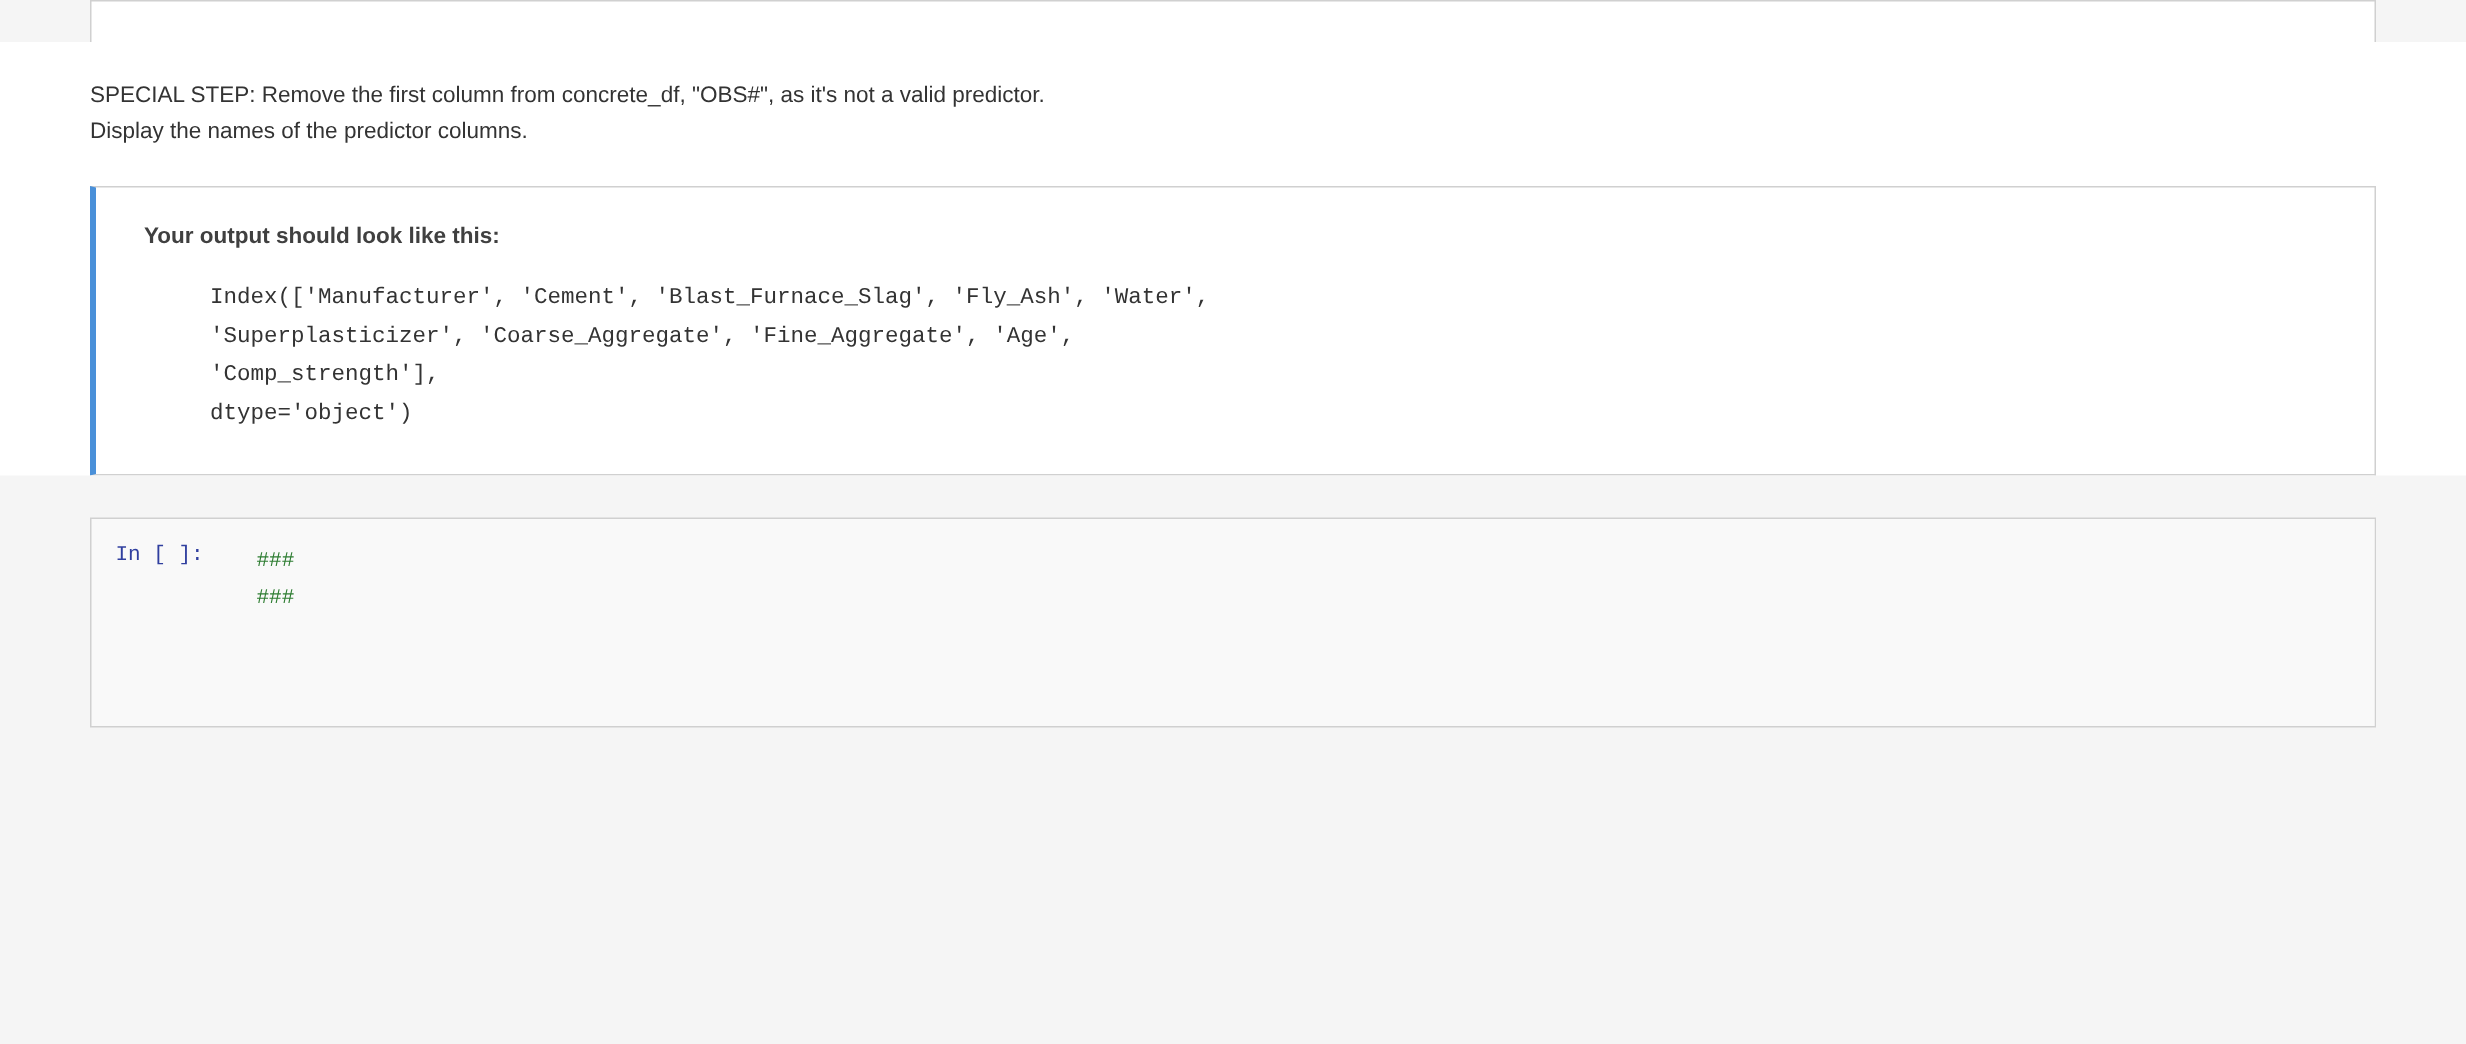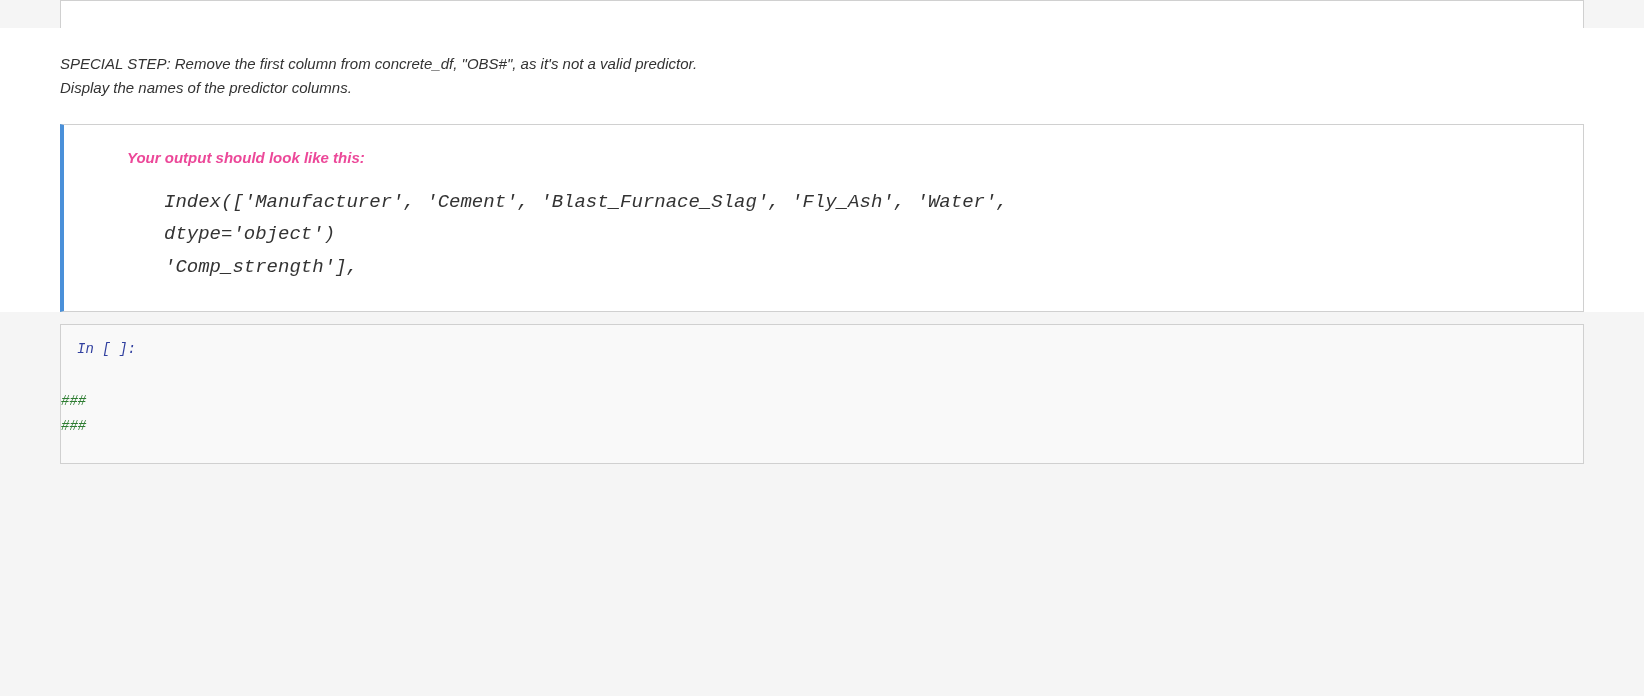--- a/index.html
+++ b/index.html
@@ -1,19 +1,18 @@
 <!DOCTYPE html>
 <html><head>
   <meta charset="utf-8">
   <style>
     * {
       box-sizing: border-box;
       margin: 0;
       padding: 0;
-      font-style: italic;
     }
 
     body {
       background-color: #f5f5f5;
       font-family: -apple-system, BlinkMacSystemFont, 'Helvetica Neue', Arial, sans-serif;
       font-size: 16px;
       color: #333;
     }
 
     .page-container {
@@ -47,39 +46,38 @@
       border: 1px solid #d0d0d0;
       border-left: 4px solid #4a90d9;
       background-color: #ffffff;
       padding: 24px 32px 28px 32px;
       margin-bottom: 0;
     }
 
     .output-label {
       font-weight: 700;
       font-size: 15px;
-      color: #ec4899;
+      color: #404040;
       margin-bottom: 20px;
-      margin-left: 31px;
     }
 
     .output-code {
       font-family: 'Courier New', Courier, monospace;
-      font-size: 19px;
+      font-size: 15px;
       color: #333;
       line-height: 1.7;
-      margin-left: 68px;
+      margin-left: 44px;
     }
 
     .notebook-cell {
       background-color: #f9f9f9;
       border: 1px solid #d0d0d0;
-      margin: 0 60px;
+      margin: 16px 60px;
       display: flex;
-      flex-direction: column;
+      flex-direction: row;
       min-height: 140px;
     }
 
     .cell-label-area {
       padding: 16px 12px 16px 16px;
       display: flex;
       align-items: flex-start;
       min-width: 110px;
     }
 
@@ -120,22 +118,23 @@
 
     <div class="special-step-text">
       <span>SPECIAL STEP: Remove the first column from concrete_df, "OBS#", as it's not a valid predictor.</span><br>
       <span>Display the names of the predictor columns.</span>
     </div>
 
     <div class="output-box">
       <div class="output-label">Your output should look like this:</div>
       <div class="output-code">
         <div>Index(['Manufacturer', 'Cement', 'Blast_Furnace_Slag', 'Fly_Ash', 'Water',</div>
+        <div>       'Superplasticizer', 'Coarse_Aggregate', 'Fine_Aggregate', 'Age',</div>
+        <div>       'Comp_strength'],</div>
         <div>      dtype='object')</div>
-        <div>       'Comp_strength'],</div>
       </div>
     </div>
 
   </div>
 
   <div class="divider-area"></div>
 
   <div class="notebook-cell">
     <div class="cell-label-area">
       <span class="cell-label">In [ ]:</span>

